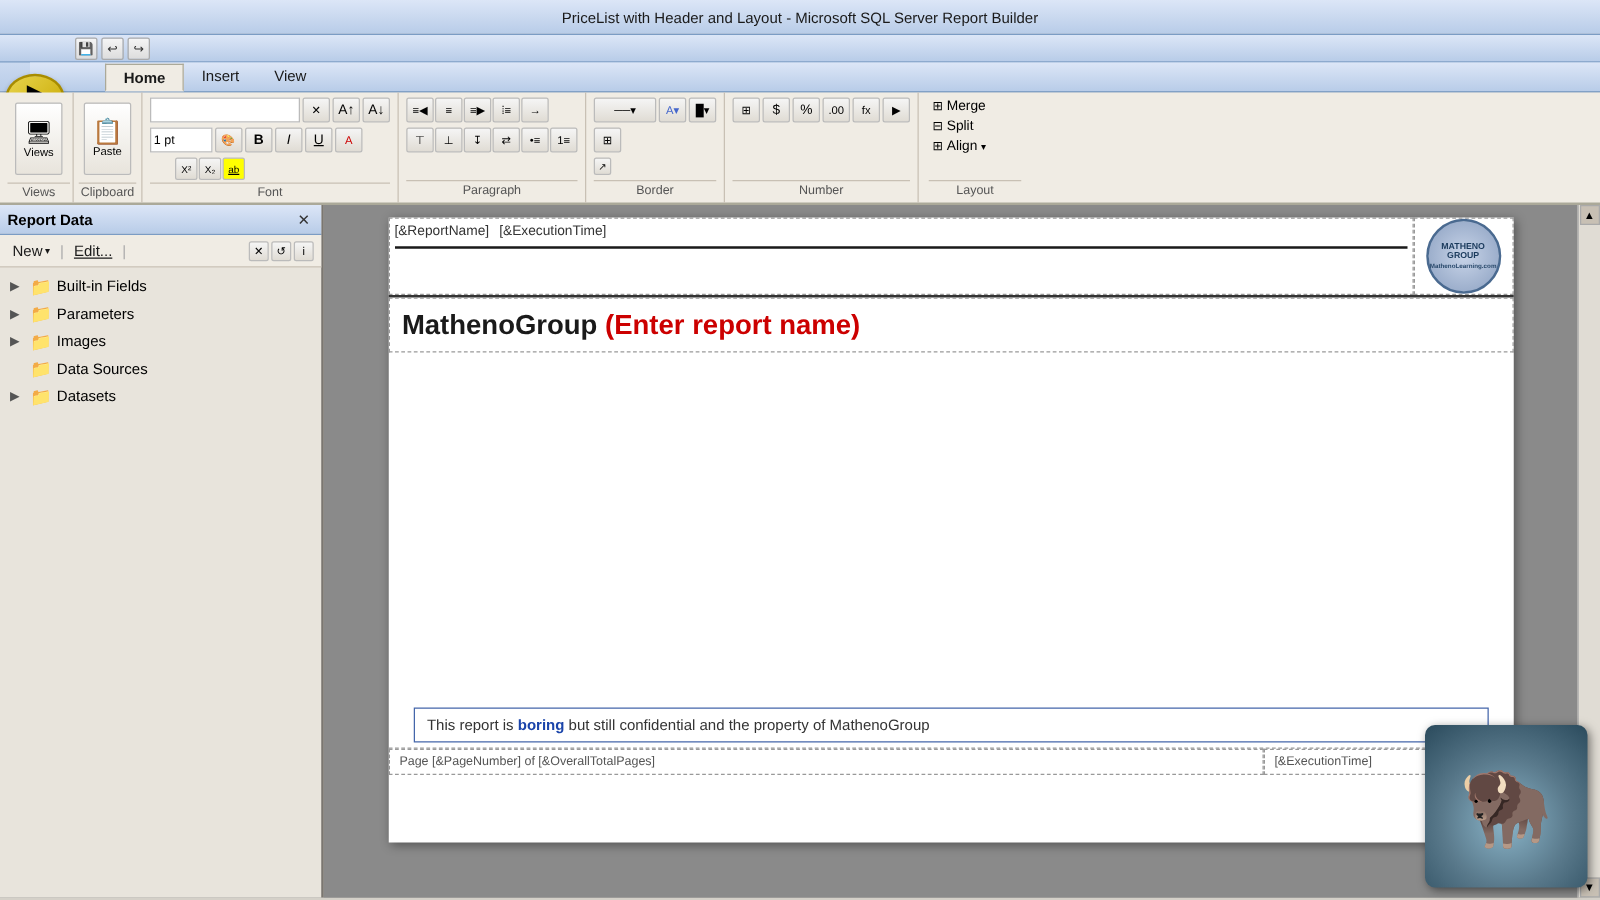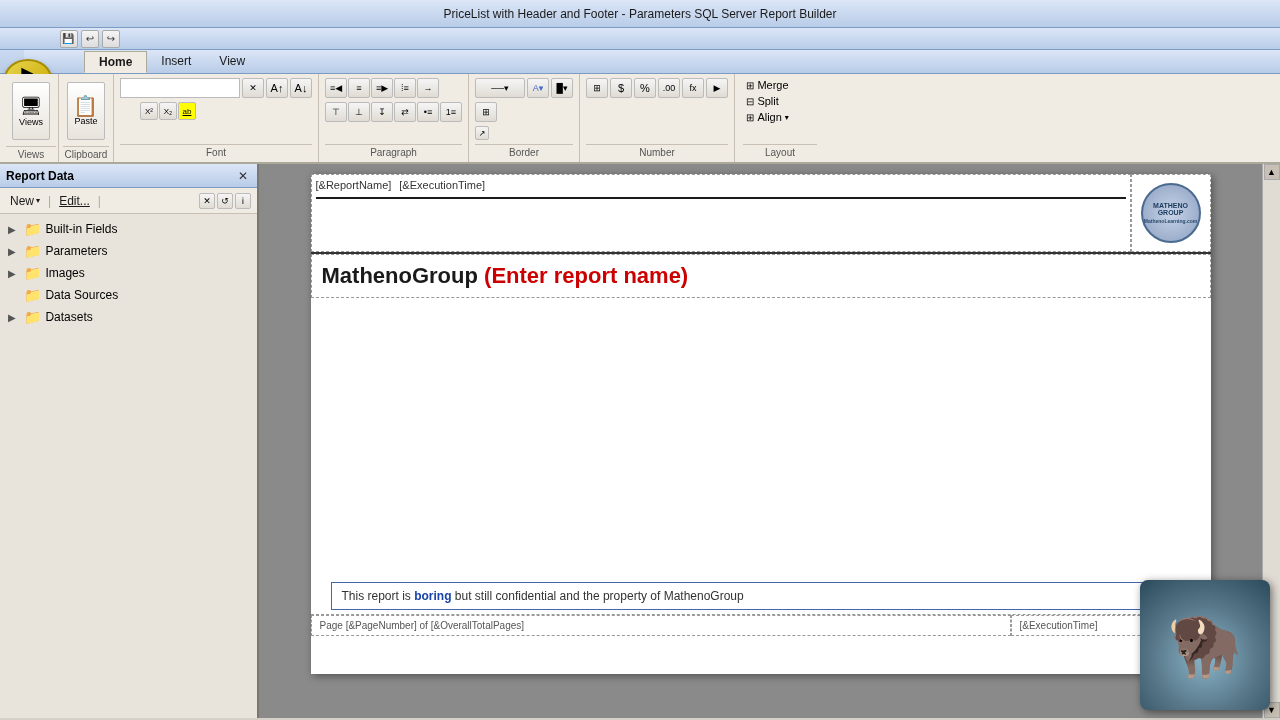--- a/index.html
+++ b/index.html
@@ -164,21 +164,21 @@
     .report-page {
       background: #fff; margin: 0 auto;
       width: 900px; min-height: 500px;
       box-shadow: 2px 2px 8px rgba(0,0,0,0.4);
       position: relative;
     }
 
     
     .report-header {
       border-bottom: 2px solid #333;
-      display: flex; align-items: stretch; height: 80px;
+      display: flex; align-items: stretch; height: 64px;
     }
     .header-left {
       flex: 1; border: 1px dashed #999; padding: 4px;
       display: flex; flex-direction: column; justify-content: flex-start;
     }
     .header-fields {
       display: flex; gap: 8px; font-size: 11px; color: #333;
     }
     .header-divider {
       height: 2px; background: #1a1a1a; margin-top: 6px; width: 100%;
@@ -276,21 +276,21 @@
 
     .ribbon-section-label {
       font-size: 10px; color: #555; text-align: center; width: 100%;
       border-top: 1px solid #c8c0b4; padding-top: 2px; margin-top: auto;
     }
   </style>
 </head>
 <body>
 
 <div class="title-bar">
-  <span>PriceList with Header and Footer - Parameters SQL Server Report Builder</span>
+  <span>PriceList with Header and Layout - Microsoft SQL Server Report Builder</span>
 </div>
 
 <div style="position:relative; height: 46px; background: linear-gradient(to bottom, #dce6f7, #b8cce8); border-bottom: 1px solid #7b9cc4;">
 
   <div class="office-btn-area">
     <div class="office-btn">
       <span style="font-size:16px;">▶</span>
       <span class="run-label">Run</span>
     </div>
   </div>
@@ -329,20 +329,28 @@
     </div>
     <div class="ribbon-section-label">Clipboard</div>
   </div>
 
   <div class="font-group">
     <div class="font-row">
       <input type="text" class="font-dropdown" value="" style="">
       <div class="icon-btn" style="font-size:9px;">✕</div>
       <div class="icon-btn">A↑</div>
       <div class="icon-btn">A↓</div>
+    </div>
+    <div class="font-row" style="margin-top:2px;">
+      <input type="text" class="small-dropdown" value="1 pt" style="">
+      <div class="icon-btn" style="font-size:9px;">🎨</div>
+      <div class="icon-btn" style="font-weight:bold;">B</div>
+      <div class="icon-btn" style="font-style:italic;">I</div>
+      <div class="icon-btn" style="text-decoration:underline;">U</div>
+      <div class="icon-btn" style="font-size:9px; color:#cc0000;">A</div>
     </div>
     <div class="font-row" style="margin-top:2px; align-items:center; gap:1px;">
       <div class="icon-btn-sm" style="font-size:8px;margin-left:20px;">X²</div>
       <div class="icon-btn-sm" style="font-size:8px;">X₂</div>
       <div class="icon-btn-sm" style="font-size:8px; background:#ffff00;text-decoration:underline;">ab</div>
     </div>
     <div class="ribbon-section-label">Font</div>
   </div>
 
   <div class="para-group">

